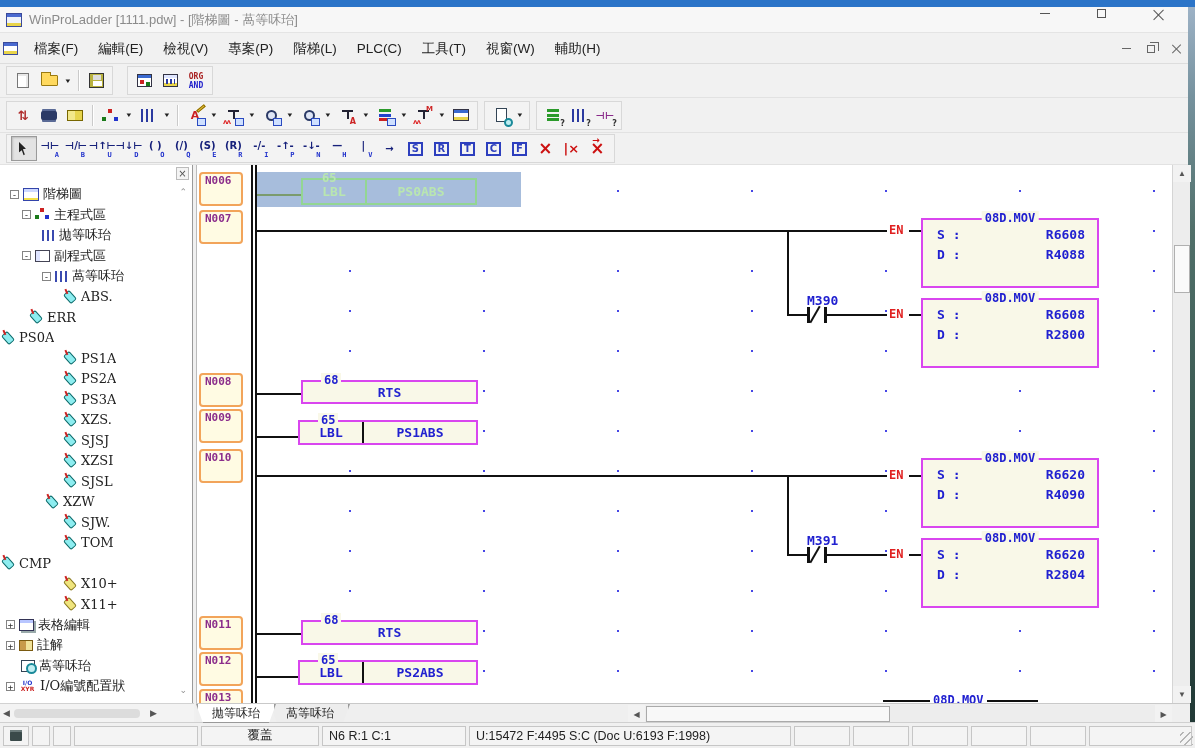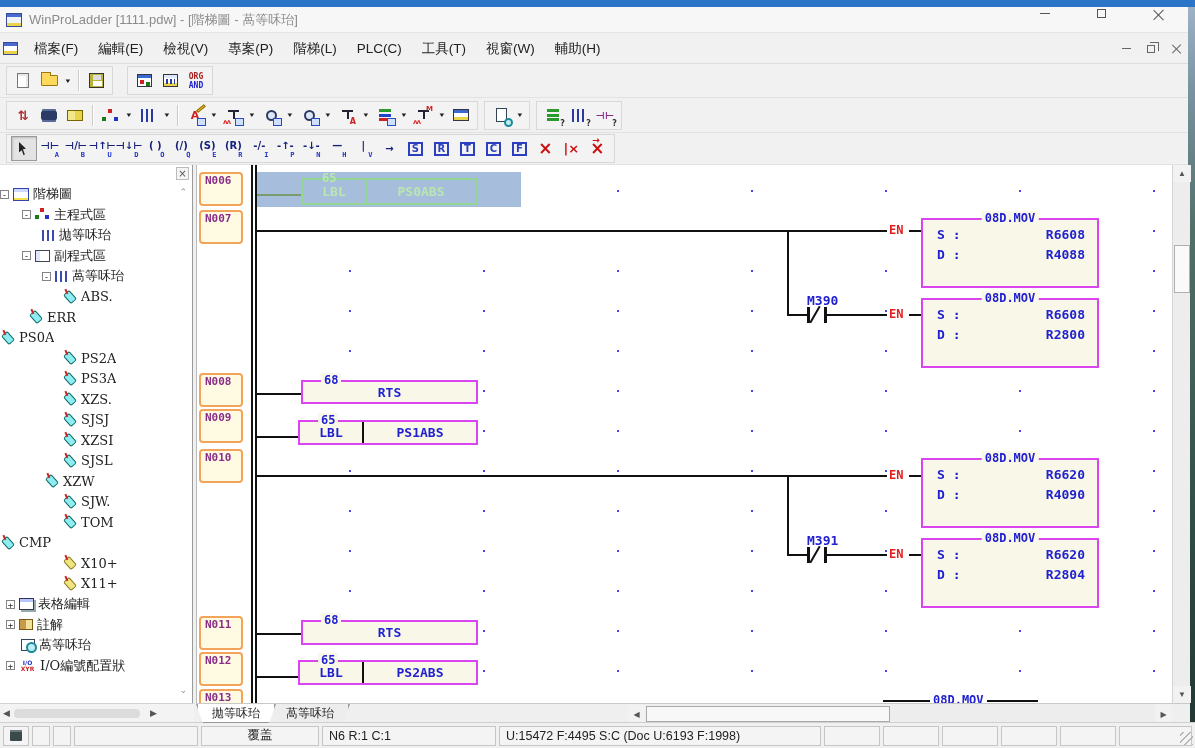--- a/index.html
+++ b/index.html
@@ -436,21 +436,21 @@
         <span class="delx3">×</span>
       </span>
   </div>
 </div>
 
 <div class="treepane">
   <span class="pane-close">×</span>
   <span class="tscroll-up">⌃</span>
   <span class="tscroll-dn">⌄</span>
   <div class="tree">
-    <div class="trow" style="padding-left:0">
+    <div class="trow" style="padding-left:10px">
         <span class="exp m"></span>
         <span class="ti ic-root"></span>
         <span class="tlabel">階梯圖</span>
       </div>
     <div class="trow" style="padding-left:22px">
         <span class="exp m"></span>
         <span class="ti ic-main"></span>
         <span class="tlabel">主程式區</span>
       </div>
     <div class="trow" style="padding-left:42px">
@@ -471,20 +471,24 @@
         <span class="ti ic-tag"></span>
         <span class="tlabel">ABS.</span>
       </div>
     <div class="trow" style="padding-left:28px">
         <span class="ti ic-tag"></span>
         <span class="tlabel">ERR</span>
       </div>
     <div class="trow" style="">
         <span class="ti ic-tag"></span>
         <span class="tlabel">PS0A</span>
+      </div>
+    <div class="trow" style="padding-left:62px">
+        <span class="ti ic-tag"></span>
+        <span class="tlabel">PS1A</span>
       </div>
     <div class="trow" style="padding-left:62px">
         <span class="ti ic-tag"></span>
         <span class="tlabel">PS2A</span>
       </div>
     <div class="trow" style="padding-left:62px">
         <span class="ti ic-tag"></span>
         <span class="tlabel">PS3A</span>
       </div>
     <div class="trow" style="padding-left:62px">
@@ -692,21 +696,21 @@
 </div>
 
 <div class="status">
   <span class="scell" style="width:26px;justify-content:center">
       <span class="sicon"></span>
     </span>
   <span class="scell" style="width:18px"></span>
   <span class="scell" style="width:18px"></span>
   <span class="scell" style="width:124px"></span>
   <span class="scell" style="width:118px;justify-content:center">覆盖</span>
-  <span class="scell" style="width:174px">N6 R:1 C:1</span>
+  <span class="scell" style="width:144px">N6 R:1 C:1</span>
   <span class="scell" style="width:322px">U:15472 F:4495 S:C (Doc U:6193 F:1998)</span>
   <span class="scell" style="width:56px"></span>
   <span class="scell" style="width:56px"></span>
   <span class="scell" style="width:56px"></span>
   <span class="scell" style="width:56px"></span>
   <span class="scell" style="width:56px"></span>
   <span class="scell" style="flex:1"></span>
   <span class="grip"></span>
 </div>
 

